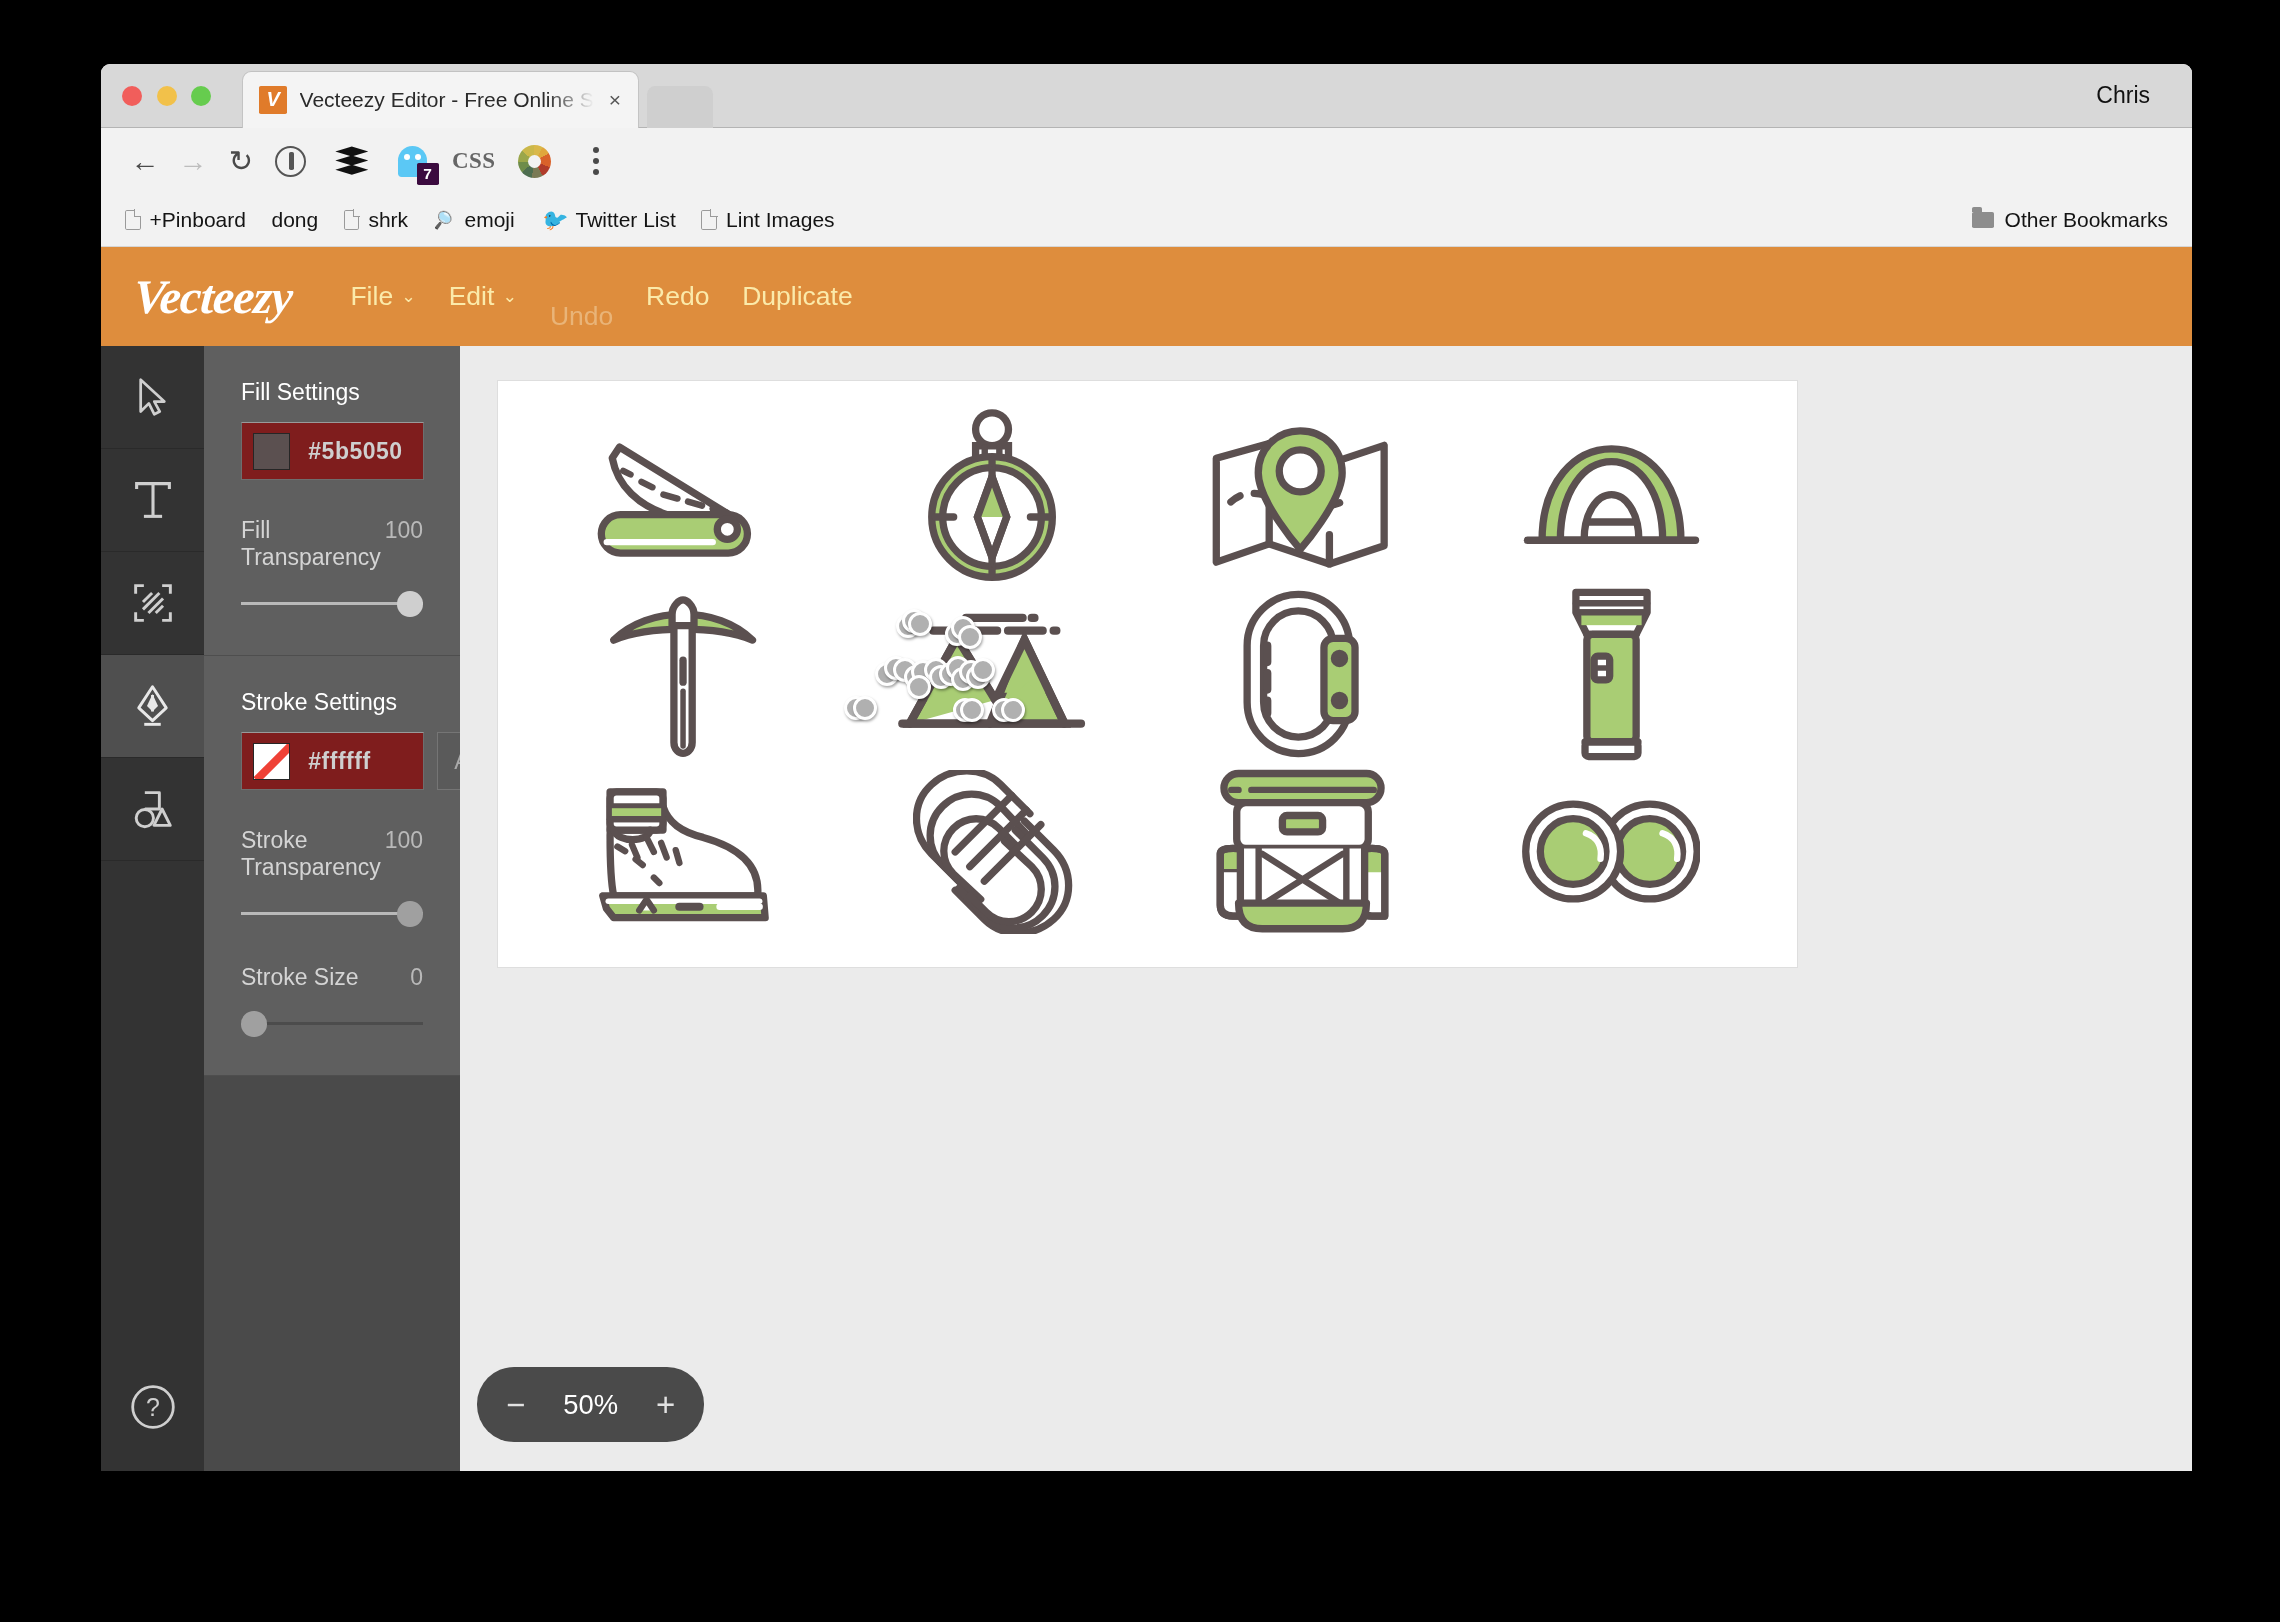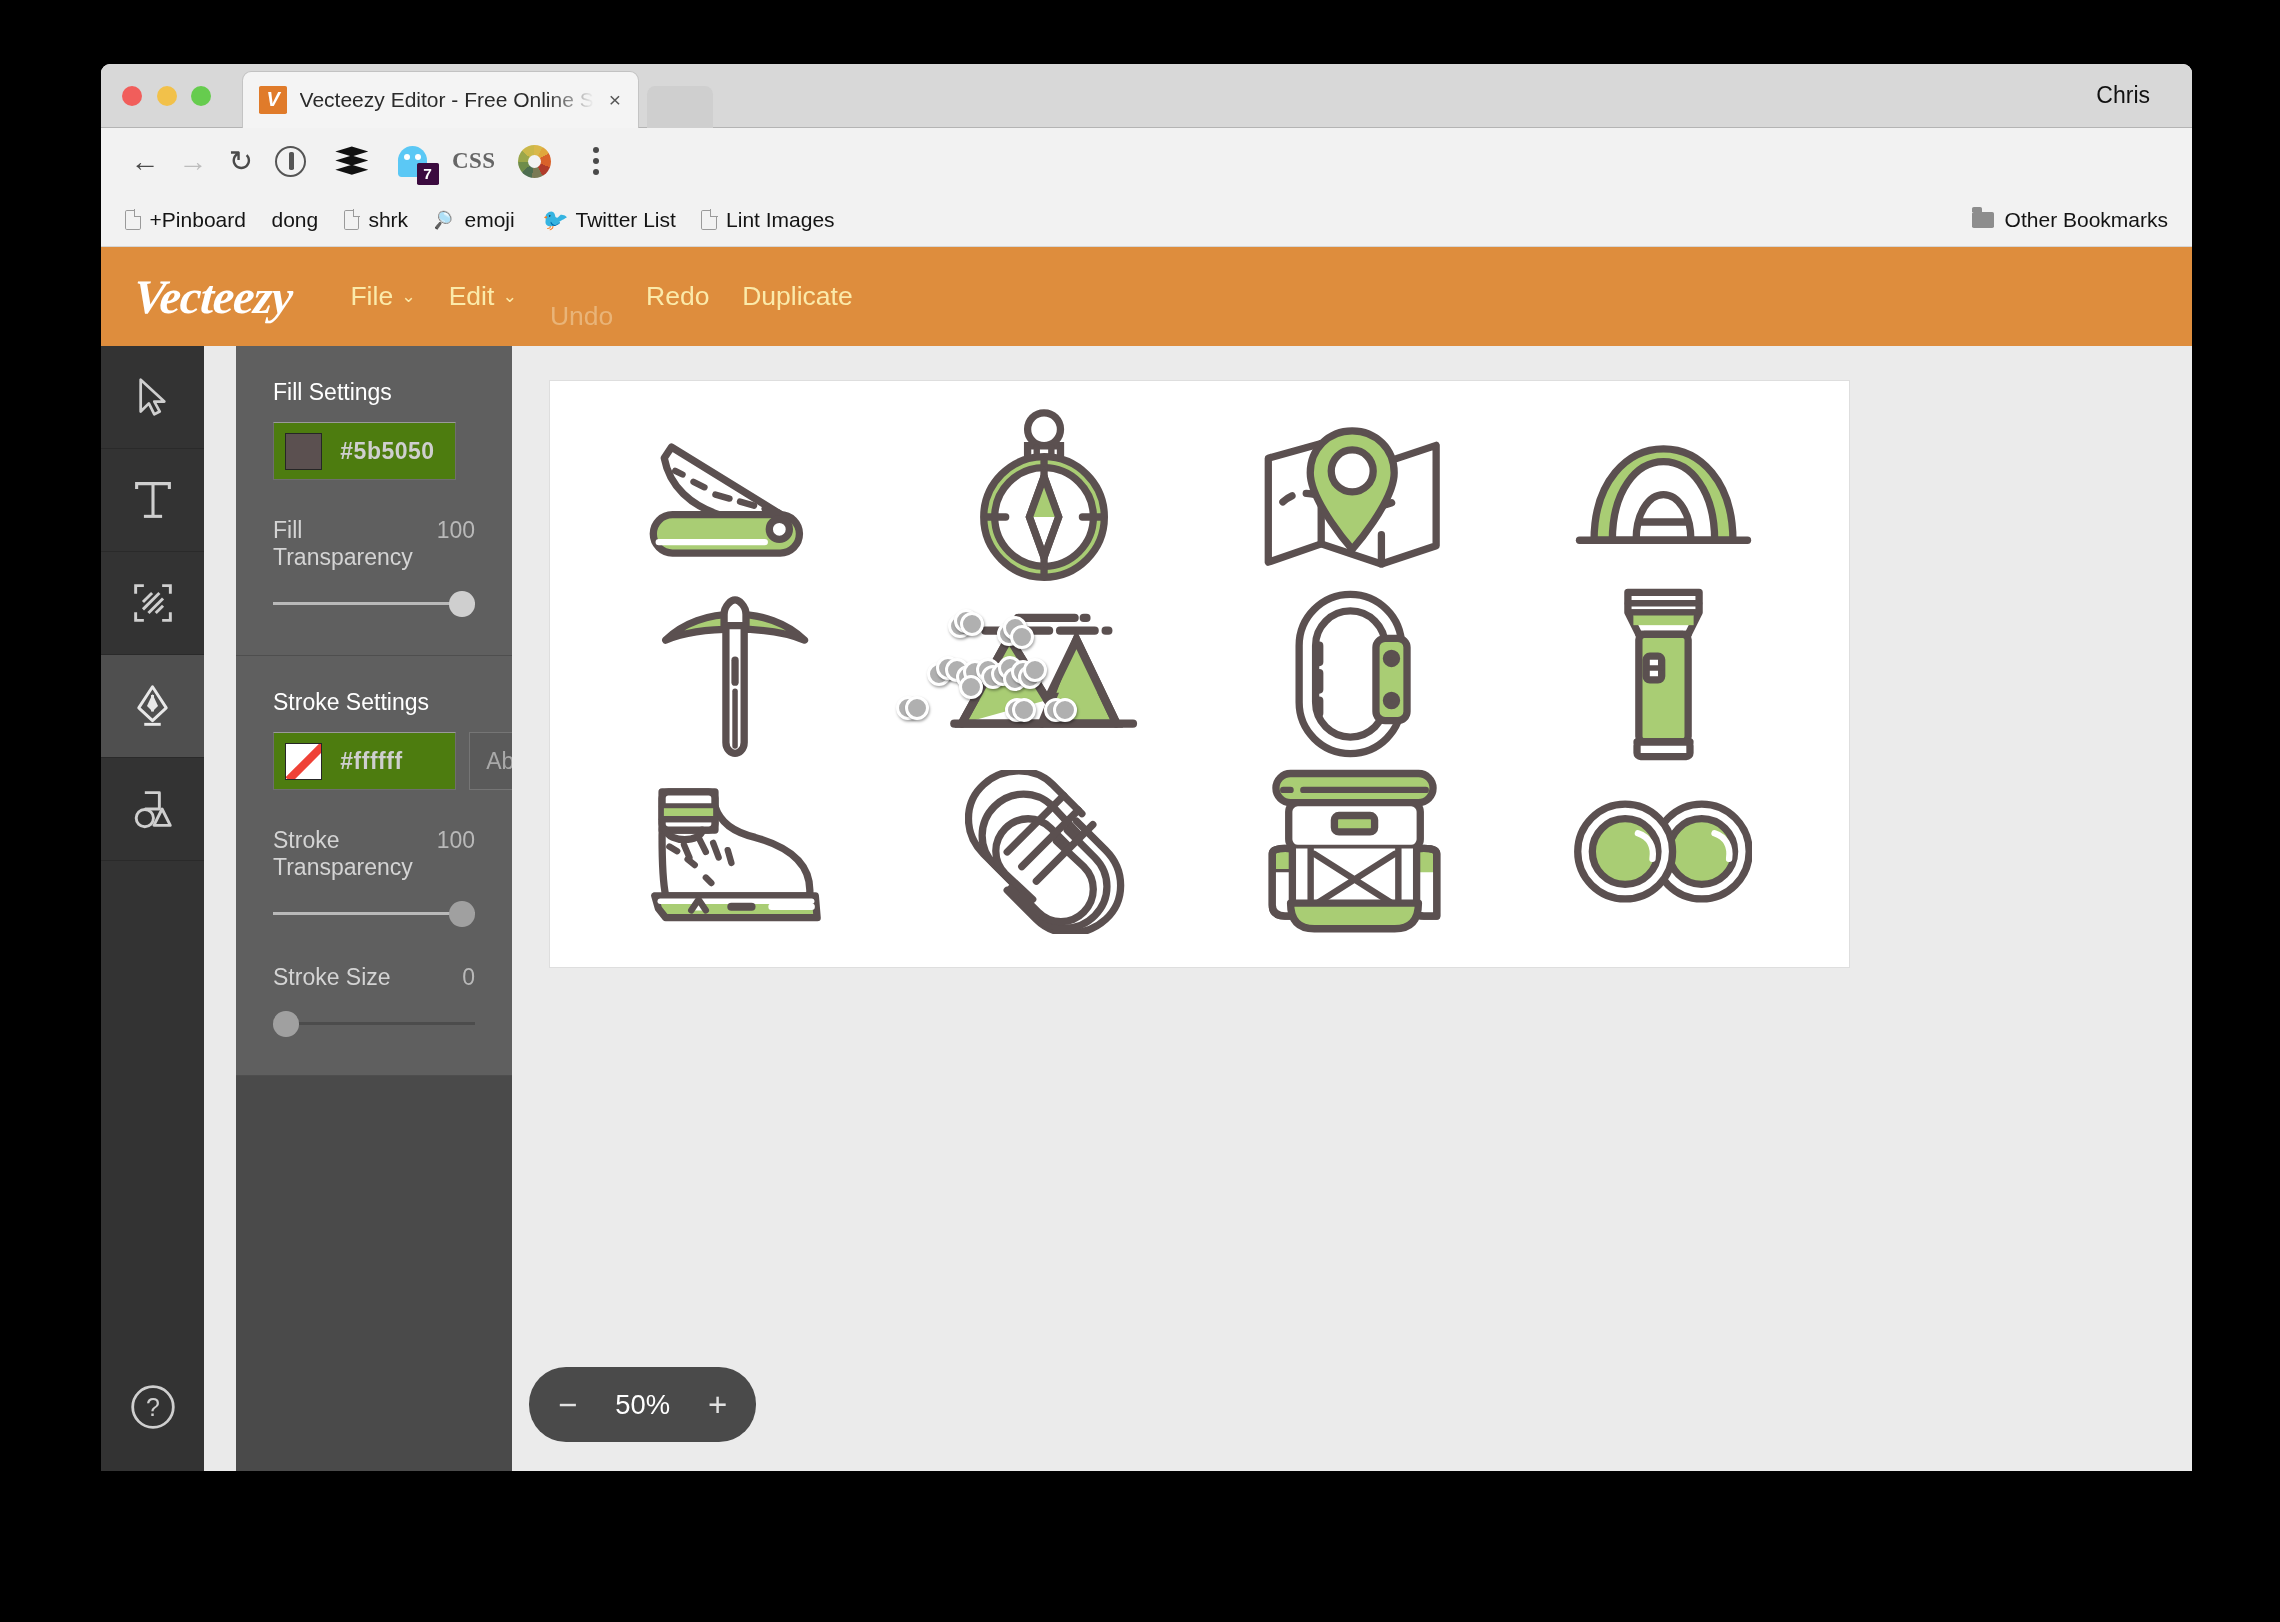--- a/index.html
+++ b/index.html
@@ -227,31 +227,31 @@
     display: flex; align-items: center; justify-content: center;
     border-bottom: 0.9px solid #2a2a2a;
     cursor: pointer;
   }
   .tool-btn.active { background: #4f4f4f; }
   .tool-btn svg { display: block; }
   #help-btn { margin-top: auto; height: 128px; display: flex; align-items: center; justify-content: center; border: none; }
 
   
   #settings-panel {
-    width: 276px;
+    width: 256px;
     background: #5f5f5f;
     flex: none;
-    display: flex; flex-direction: column; margin-left: 32px;
+    display: flex; flex-direction: column;
   }
   .panel-section { padding: 33px 37px 38px 37px; }
   .panel-section.fill { border-bottom: 0.9px solid #4e4e4e; }
   .section-title { font-size: 23px; color: #ffffff; margin-bottom: 16.4px; }
   .color-row { display: flex; gap: 12.8px; }
   .color-field {
-    background: #4d7c0f;
+    background: #7f1d1d;
     border: 0.9px solid #6e6e6e;
     border-top: 1.8px solid #9a9a9a;
     height: 58px;
     display: flex; align-items: center;
     padding: 0 11px;
     flex: none;
     width: 183px;
   }
   .swatch { width: 37px; height: 37px; border: 1.8px solid #262626; flex: none; }
   .swatch.fill-swatch { background: #5b5050; }

